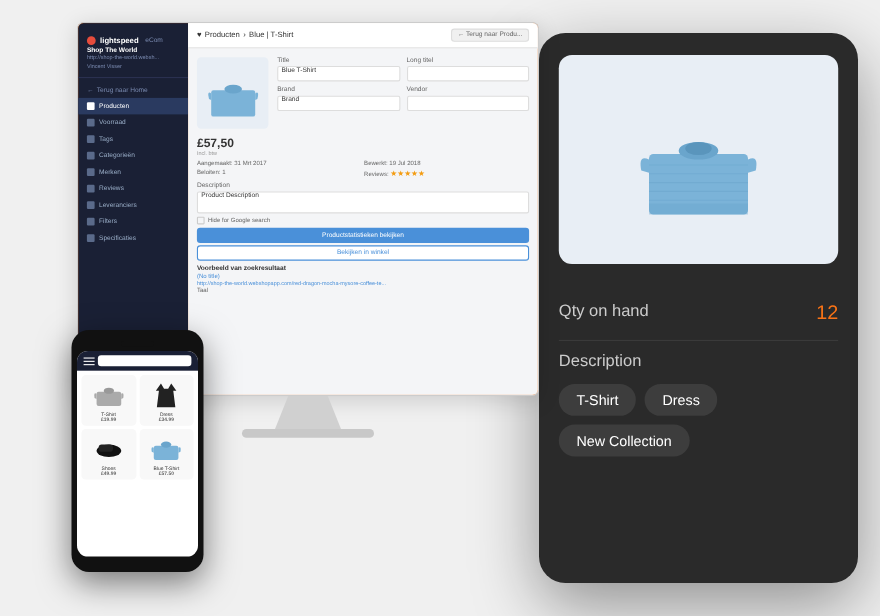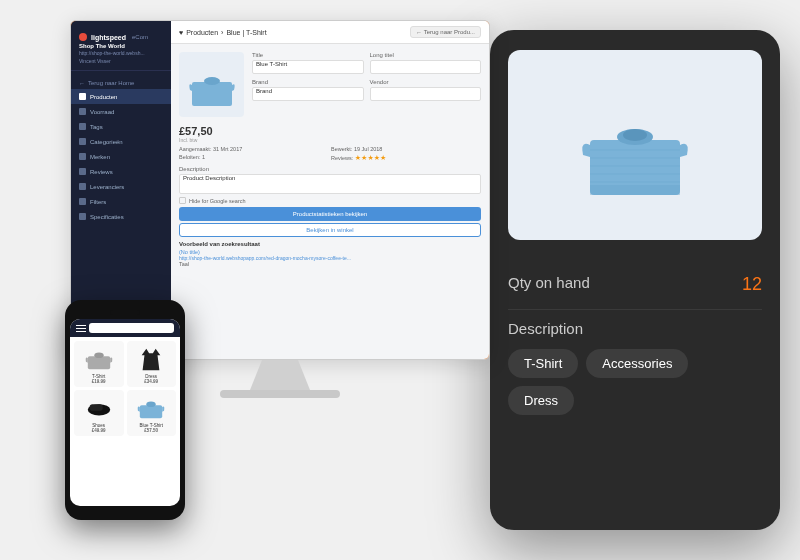--- a/index.html
+++ b/index.html
@@ -493,22 +493,22 @@
     <div class="tablet-stat">
       <span class="tablet-stat-label">Qty on hand</span>
       <span class="tablet-stat-value">12</span>
     </div>
 
 
     <div class="categories-section">
       <div class="categories-title">Description</div>
       <div class="category-tags" id="category-tags-container">
       <div class="category-tag">T-Shirt</div>
-          <div class="category-tag">Accessories</div>
           <div class="category-tag">Dress</div>
+          <div class="category-tag">New Collection</div>
         </div>
     </div>
   </div>
 
   <div class="desktop">
     <div class="monitor-screen">
       <div class="screen-inner">
 
         <div class="sidebar">
           <div class="sidebar-header">

